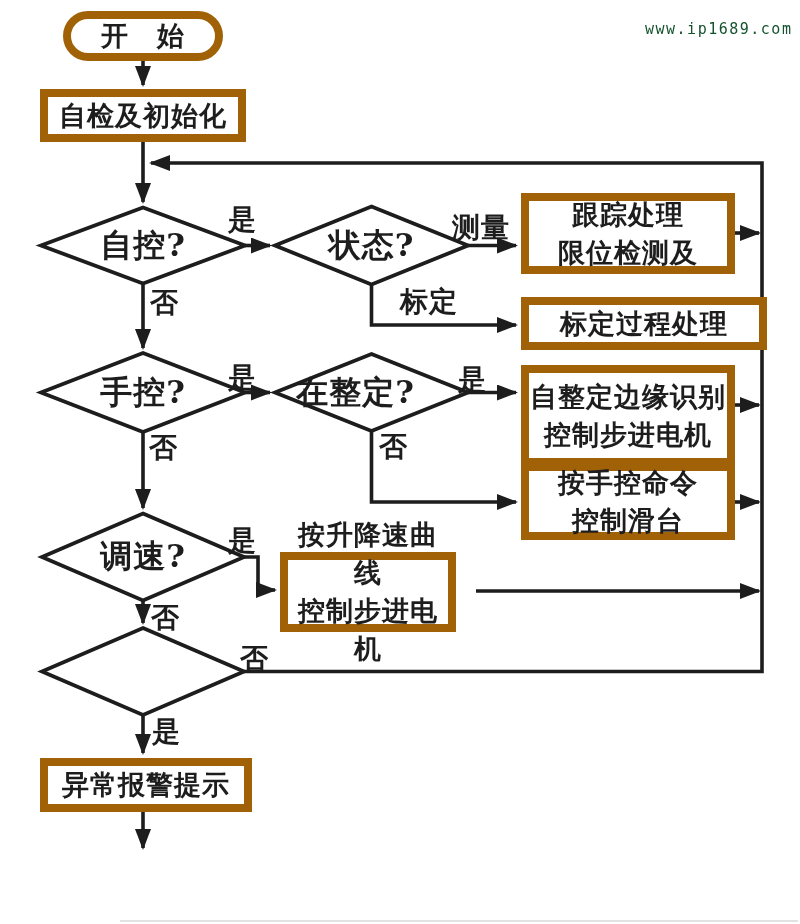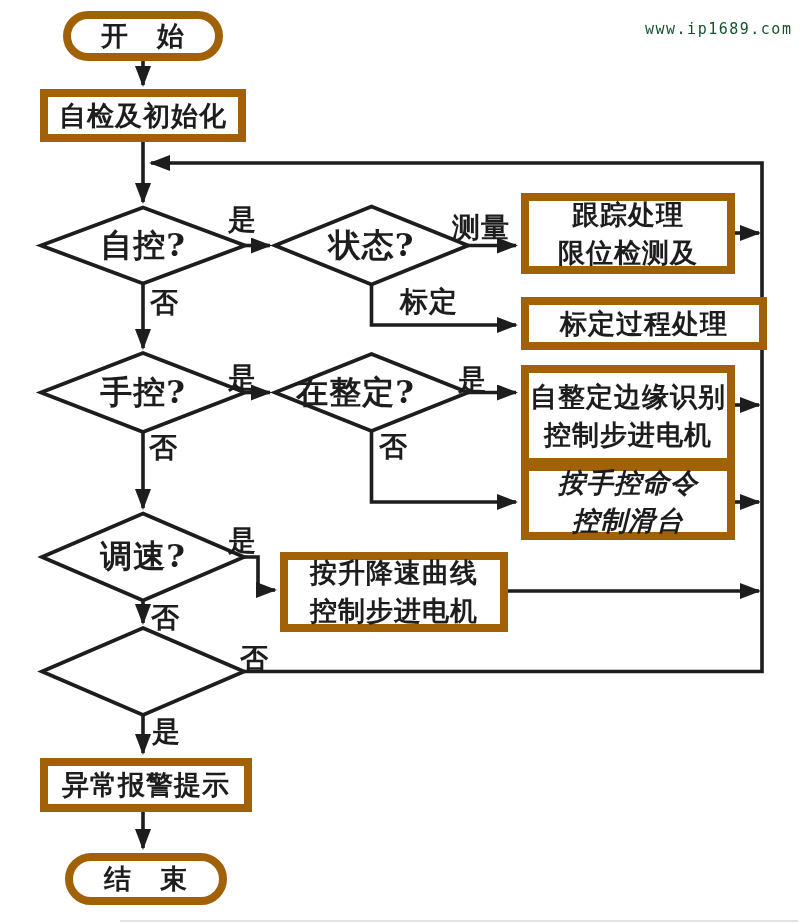--- a/index.html
+++ b/index.html
@@ -124,37 +124,34 @@
 
   <div class="node" style="left:521px; top:297px; width:246px; height:53px;">
     <span>标定过程处理</span>
   </div>
 
   <div class="node" style="left:521px; top:365px; width:214px; height:101px;">
     <span>自整定边缘识别</span>
     <span>控制步进电机</span>
   </div>
 
-  <div class="node" style="left:521px; top:463px; width:214px; height:77px;font-style:italic;">
+  <div class="node" style="left:521px; top:463px; width:214px; height:77px;">
     <span>按手控命令</span>
     <span>控制滑台</span>
   </div>
 
-  <div class="node" style="left:280px; top:552px; width:228px; height:80px;">
+  <div class="node" style="left:280px; top:552px; width:176px; height:80px;">
     <span>按升降速曲线</span>
     <span>控制步进电机</span>
   </div>
 
   <div class="node" style="left:40px; top:758px; width:212px; height:54px;">
     <span>异常报警提示</span>
   </div>
 
-  <div class="node capsule" style="left:65px; top:853px; width:162px; height:52px;">
-    <span>结　束</span>
-  </div>
 
   <div class="dlabel" style="left:41px; top:208px; width:204px; height:76px;">自控?</div>
   <div class="dlabel" style="left:275px; top:207px; width:193px; height:77px;">状态?</div>
   <div class="dlabel" style="left:41px; top:353px; width:204px; height:79px;">手控?</div>
   <div class="dlabel" style="left:259px; top:354px; width:193px; height:77px;">在整定?</div>
   <div class="dlabel" style="left:42px; top:514px; width:202px; height:86px;">调速?</div>
 
   <div class="elabel" style="left:228px; top:201px;">是</div>
   <div class="elabel" style="left:150px; top:284px;">否</div>
   <div class="elabel" style="left:452px; top:209px;">测量</div>

